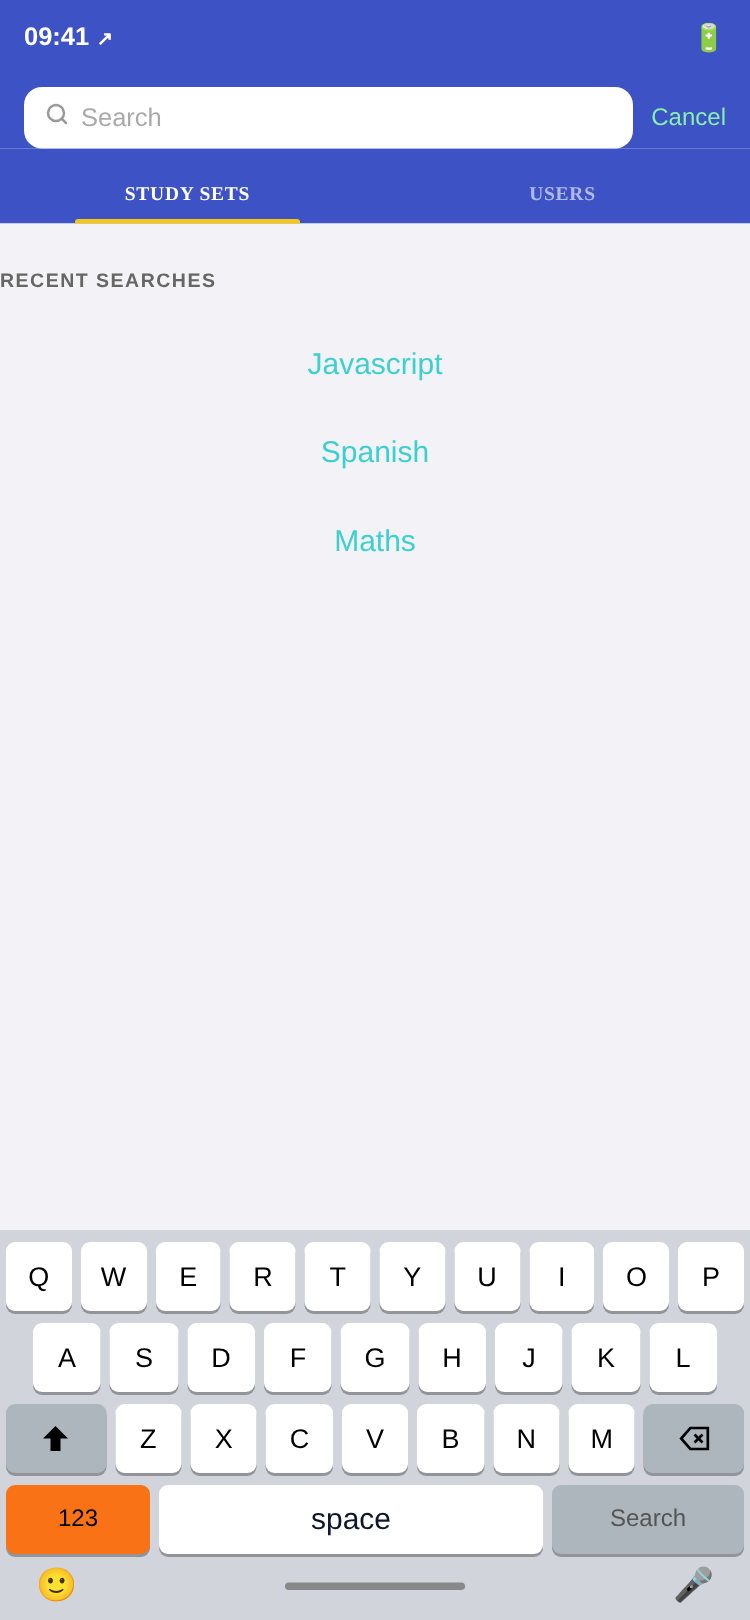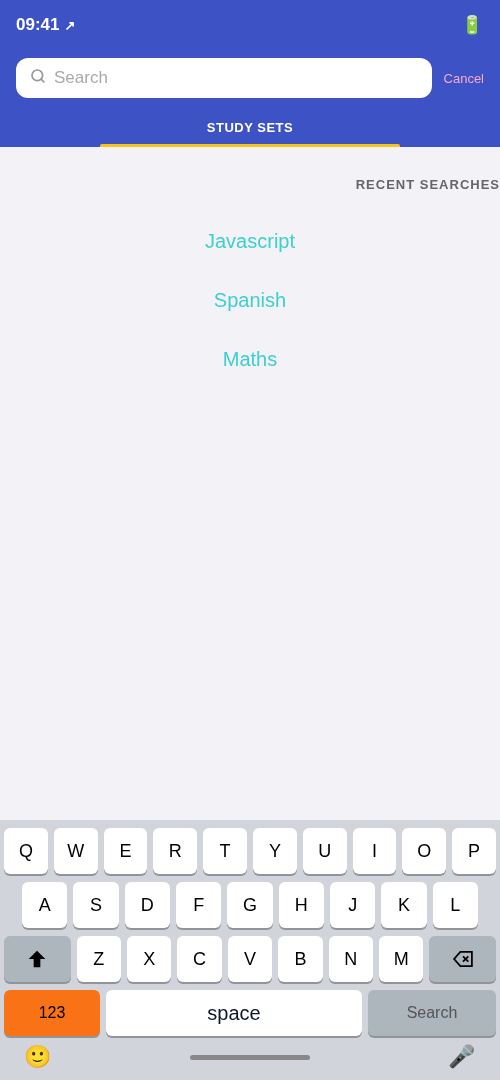--- a/index.html
+++ b/index.html
@@ -62,34 +62,35 @@
       outline: none;
       font-size: 17px;
       color: #333;
       background: transparent;
       width: 100%;
     }
     .search-input::placeholder {
       color: #aaa;
     }
     .cancel-btn {
-      color: #f9a8d4;
-      font-size: 13px;
+      color: #86efac;
+      font-size: 16px;
       background: none;
       border: none;
       cursor: pointer;
       padding: 10px 0;
       white-space: nowrap;
     }
 
     
     .tabs {
       background: #3d52c4;
       display: flex;
       padding: 12px 0 0 0;
+      font-family: Liberation Serif, serif;
     }
     .tab {
       flex: 1;
       text-align: center;
       padding: 10px 0 12px 0;
       font-size: 13px;
       font-weight: 600;
       color: rgba(255,255,255,0.6);
       letter-spacing: 0.5px;
       cursor: pointer;
@@ -109,21 +110,21 @@
       background: #f5c518;
       border-radius: 2px 2px 0 0;
     }
 
     
     .content {
       background: #f2f2f7;
       padding: 30px 0 20px 0;
     }
     .recent-label {
-      text-align: right;
+      text-align: left;
       font-size: 13px;
       font-weight: 700;
       color: #666;
       letter-spacing: 1px;
       margin-bottom: 20px;
     }
     .recent-item {
       text-align: center;
       font-size: 20px;
       font-weight: 500;
@@ -232,20 +233,21 @@
         <line x1="21" y1="21" x2="16.65" y2="16.65"></line>
       </svg>
     </span>
     <input class="search-input" type="text" placeholder="Search" style="">
   </div>
   <button class="cancel-btn">Cancel</button>
 </div>
 
 <div class="tabs">
   <div class="tab active">STUDY SETS</div>
+  <div class="tab">USERS</div>
 </div>
 
 <div class="content">
   <div class="recent-label">RECENT SEARCHES</div>
 
   <div class="recent-item">Javascript</div>
   <div class="recent-item">Spanish</div>
   <div class="recent-item">Maths</div>
 </div>
 

